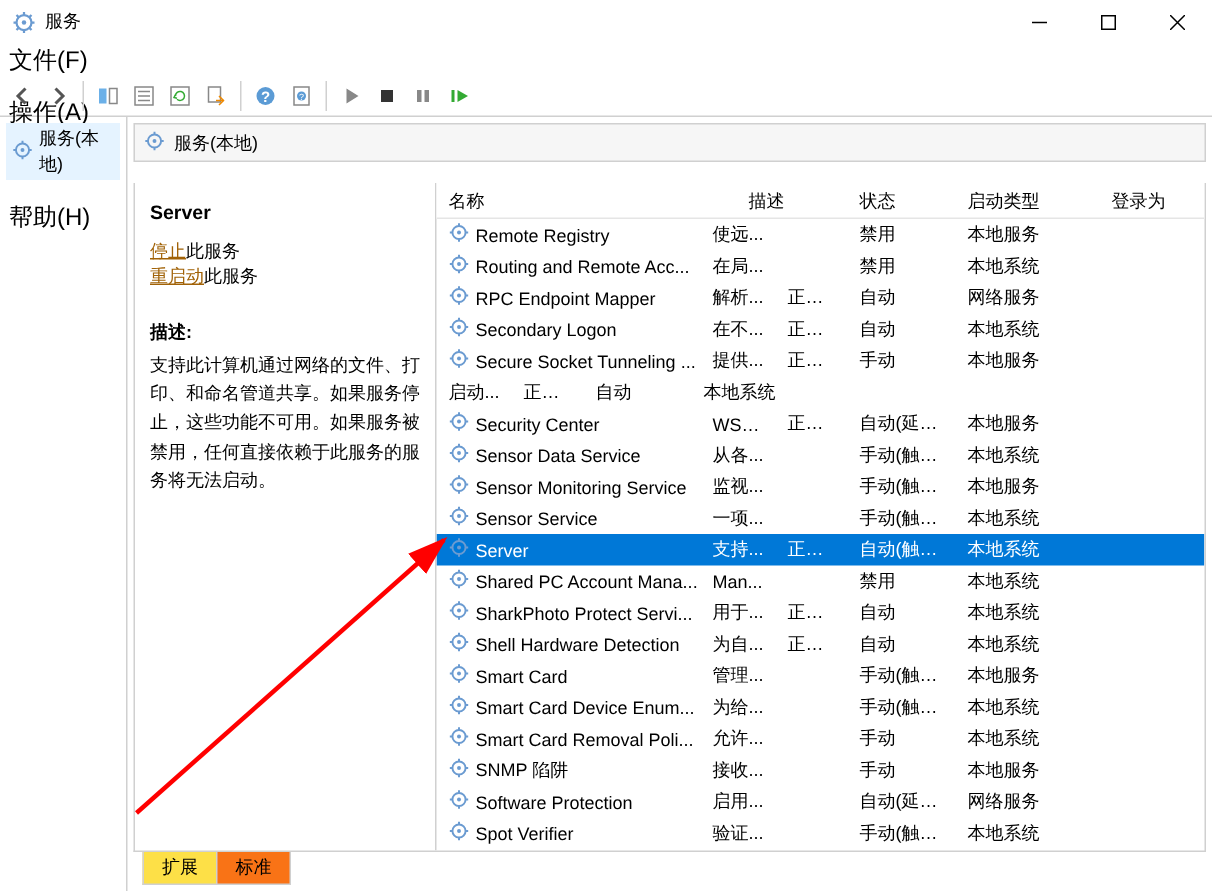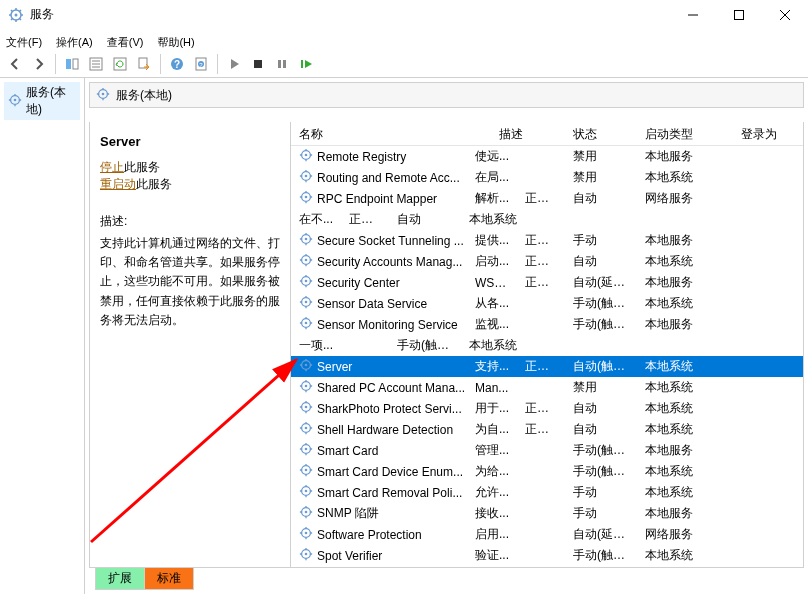--- a/index.html
+++ b/index.html
@@ -4,58 +4,58 @@
   <style>
     * { margin: 0; padding: 0; box-sizing: border-box; font-family: "Microsoft YaHei", "Segoe UI", sans-serif; }
     body { width: 808px; height: 594px; background: #fff; font-size: 12px; color: #000; overflow: hidden; }
 
     .titlebar { height: 30px; display: flex; align-items: center; padding-left: 8px; border-bottom: 1px solid transparent; }
     .titlebar .title-icon { width: 16px; height: 16px; margin-right: 6px; }
     .titlebar .title-text { flex: 1; font-size: 12px; font-family: Liberation Serif, serif; }
     .titlebar .win-controls { display: flex; }
     .titlebar .win-btn { width: 46px; height: 30px; display: flex; align-items: center; justify-content: center; }
 
-    .menubar { height: 20px; display: flex; align-items: flex-end; padding: 0 6px; gap: 14px; font-size: 11px; }
+    .menubar { height: 20px; display: flex; align-items: flex-start; padding: 0 6px; gap: 14px; font-size: 16px; flex-direction: column; }
     .menu-item { cursor: default; }
 
     .toolbar { height: 28px; display: flex; align-items: center; padding: 0 4px; gap: 2px; border-bottom: 1px solid #d0d0d0; }
     .tool-btn { width: 22px; height: 22px; display: flex; align-items: center; justify-content: center; border: 1px solid transparent; }
     .tool-sep { width: 1px; height: 20px; background: #d0d0d0; margin: 0 3px; }
 
     .main-area { display: flex; height: calc(100% - 78px); }
     .left-pane { width: 126px; border-right: 1px solid #d0d0d0; padding: 4px; }
     .tree-node { display: flex; align-items: center; gap: 4px; padding: 2px 4px; background: #e5f3ff; }
 
     .right-pane { flex: 1; display: flex; flex-direction: column; position: relative; }
     .pane-header { height: 26px; background: #f6f6f6; border: 1px solid #d0d0d0; margin: 4px 4px 0 4px; display: flex; align-items: center; padding-left: 6px; gap: 6px; }
     .pane-body { flex: 1; border: 1px solid #d0d0d0; border-top: none; margin: 14px 4px 0 4px; display: flex; overflow: hidden; }
 
     .detail-col { width: 200px; padding: 12px 10px; }
     .detail-col .svc-name { font-weight: bold; margin-bottom: 10px; font-size: 13px; }
     .detail-col .action-link { color: #a16207; text-decoration: underline; cursor: pointer; }
-    .detail-col .desc-label { margin-top: 20px; margin-bottom: 4px; }
+    .detail-col .desc-label { margin-top: 20px; margin-bottom: 4px; font-weight: bold; }
     .detail-col .desc-text { line-height: 1.6; }
 
     .list-col { flex: 1; display: flex; flex-direction: column; border-left: 1px solid #d0d0d0; position: relative; }
     .list-header { display: flex; height: 24px; background: #fff; border-bottom: 1px solid #e5e5e5; gap: 24px; }
     .col-head { padding: 4px 8px; border-right: 1px solid transparent; font-size: 12px; white-space: nowrap; overflow: hidden; }
     .list-body { flex: 1; overflow-y: scroll; }
     .row { display: flex; height: 21px; align-items: center; font-size: 12px; }
     .row.selected { background: #0078d7; color: #fff; }
     .cell { padding: 0 8px; white-space: nowrap; overflow: hidden; text-overflow: ellipsis; }
     .name-cell { display: flex; align-items: center; gap: 4px; }
     .c0 { width: 176px; }
     .c1 { width: 50px; }
     .c2 { width: 48px; }
     .c3 { width: 72px; }
     .c4 { width: 70px; }
 
     .tabs { height: 22px; display: flex; align-items: flex-end; margin: 0 4px 4px 4px; padding-left: 6px; }
     .tab { padding: 2px 12px; border: 1px solid #d0d0d0; border-top: none; background: #f97316; font-size: 12px; margin-right: -1px; cursor: default; }
-    .tab.active { background: #86efac; }
+    .tab.active { background: #fde047; }
 
     .gear-icon { width: 14px; height: 14px; }
 
     .arrow-annotation { position: absolute; pointer-events: none; z-index: 100; }
 
     ::-webkit-scrollbar { width: 17px; }
     ::-webkit-scrollbar-track { background: #f0f0f0; }
     ::-webkit-scrollbar-thumb { background: #cdcdcd; }
     ::-webkit-scrollbar-button { background: #f0f0f0; height: 17px; }
   </style>
@@ -253,48 +253,48 @@
                     <path d="M8 1v2M8 13v2M1 8h2M13 8h2" stroke="#6b9bd1" stroke-width="1.5"></path>
                   </svg></span>
                 <span>RPC Endpoint Mapper</span>
               </div>
               <div class="cell c1">解析...</div>
               <div class="cell c2">正在...</div>
               <div class="cell c3">自动</div>
               <div class="cell c4">网络服务</div>
             </div>
             <div class="row">
+              <div class="cell c0 name-cell">
+                <span><svg class="gear-icon" viewBox="0 0 16 16">
+                    <circle cx="8" cy="8" r="5" fill="none" stroke="#6b9bd1" stroke-width="1.5"></circle>
+                    <circle cx="8" cy="8" r="1.5" fill="#6b9bd1"></circle>
+                    <path d="M8 1v2M8 13v2M1 8h2M13 8h2" stroke="#6b9bd1" stroke-width="1.5"></path>
+                  </svg></span>
+                <span>Secondary Logon</span>
+              </div>
               <div class="cell c1">在不...</div>
               <div class="cell c2">正在...</div>
               <div class="cell c3">自动</div>
               <div class="cell c4">本地系统</div>
             </div>
             <div class="row">
               <div class="cell c0 name-cell">
                 <span><svg class="gear-icon" viewBox="0 0 16 16">
                     <circle cx="8" cy="8" r="5" fill="none" stroke="#6b9bd1" stroke-width="1.5"></circle>
                     <circle cx="8" cy="8" r="1.5" fill="#6b9bd1"></circle>
                     <path d="M8 1v2M8 13v2M1 8h2M13 8h2" stroke="#6b9bd1" stroke-width="1.5"></path>
                   </svg></span>
                 <span>Secure Socket Tunneling ...</span>
               </div>
               <div class="cell c1">提供...</div>
               <div class="cell c2">正在...</div>
               <div class="cell c3">手动</div>
               <div class="cell c4">本地服务</div>
             </div>
             <div class="row">
-              <div class="cell c0 name-cell">
-                <span><svg class="gear-icon" viewBox="0 0 16 16">
-                    <circle cx="8" cy="8" r="5" fill="none" stroke="#6b9bd1" stroke-width="1.5"></circle>
-                    <circle cx="8" cy="8" r="1.5" fill="#6b9bd1"></circle>
-                    <path d="M8 1v2M8 13v2M1 8h2M13 8h2" stroke="#6b9bd1" stroke-width="1.5"></path>
-                  </svg></span>
-                <span>Security Accounts Manag...</span>
-              </div>
               <div class="cell c1">启动...</div>
               <div class="cell c2">正在...</div>
               <div class="cell c3">自动</div>
               <div class="cell c4">本地系统</div>
             </div>
             <div class="row">
               <div class="cell c0 name-cell">
                 <span><svg class="gear-icon" viewBox="0 0 16 16">
                     <circle cx="8" cy="8" r="5" fill="none" stroke="#6b9bd1" stroke-width="1.5"></circle>
                     <circle cx="8" cy="8" r="1.5" fill="#6b9bd1"></circle>
@@ -329,20 +329,28 @@
                     <path d="M8 1v2M8 13v2M1 8h2M13 8h2" stroke="#6b9bd1" stroke-width="1.5"></path>
                   </svg></span>
                 <span>Sensor Monitoring Service</span>
               </div>
               <div class="cell c1">监视...</div>
               <div class="cell c2"></div>
               <div class="cell c3">手动(触发...</div>
               <div class="cell c4">本地服务</div>
             </div>
             <div class="row">
+              <div class="cell c0 name-cell">
+                <span><svg class="gear-icon" viewBox="0 0 16 16">
+                    <circle cx="8" cy="8" r="5" fill="none" stroke="#6b9bd1" stroke-width="1.5"></circle>
+                    <circle cx="8" cy="8" r="1.5" fill="#6b9bd1"></circle>
+                    <path d="M8 1v2M8 13v2M1 8h2M13 8h2" stroke="#6b9bd1" stroke-width="1.5"></path>
+                  </svg></span>
+                <span>Sensor Service</span>
+              </div>
               <div class="cell c1">一项...</div>
               <div class="cell c2"></div>
               <div class="cell c3">手动(触发...</div>
               <div class="cell c4">本地系统</div>
             </div>
             <div class="row selected">
               <div class="cell c0 name-cell">
                 <span><svg class="gear-icon" viewBox="0 0 16 16">
                     <circle cx="8" cy="8" r="5" fill="none" stroke="#6b9bd1" stroke-width="1.5"></circle>
                     <circle cx="8" cy="8" r="1.5" fill="#6b9bd1"></circle>

